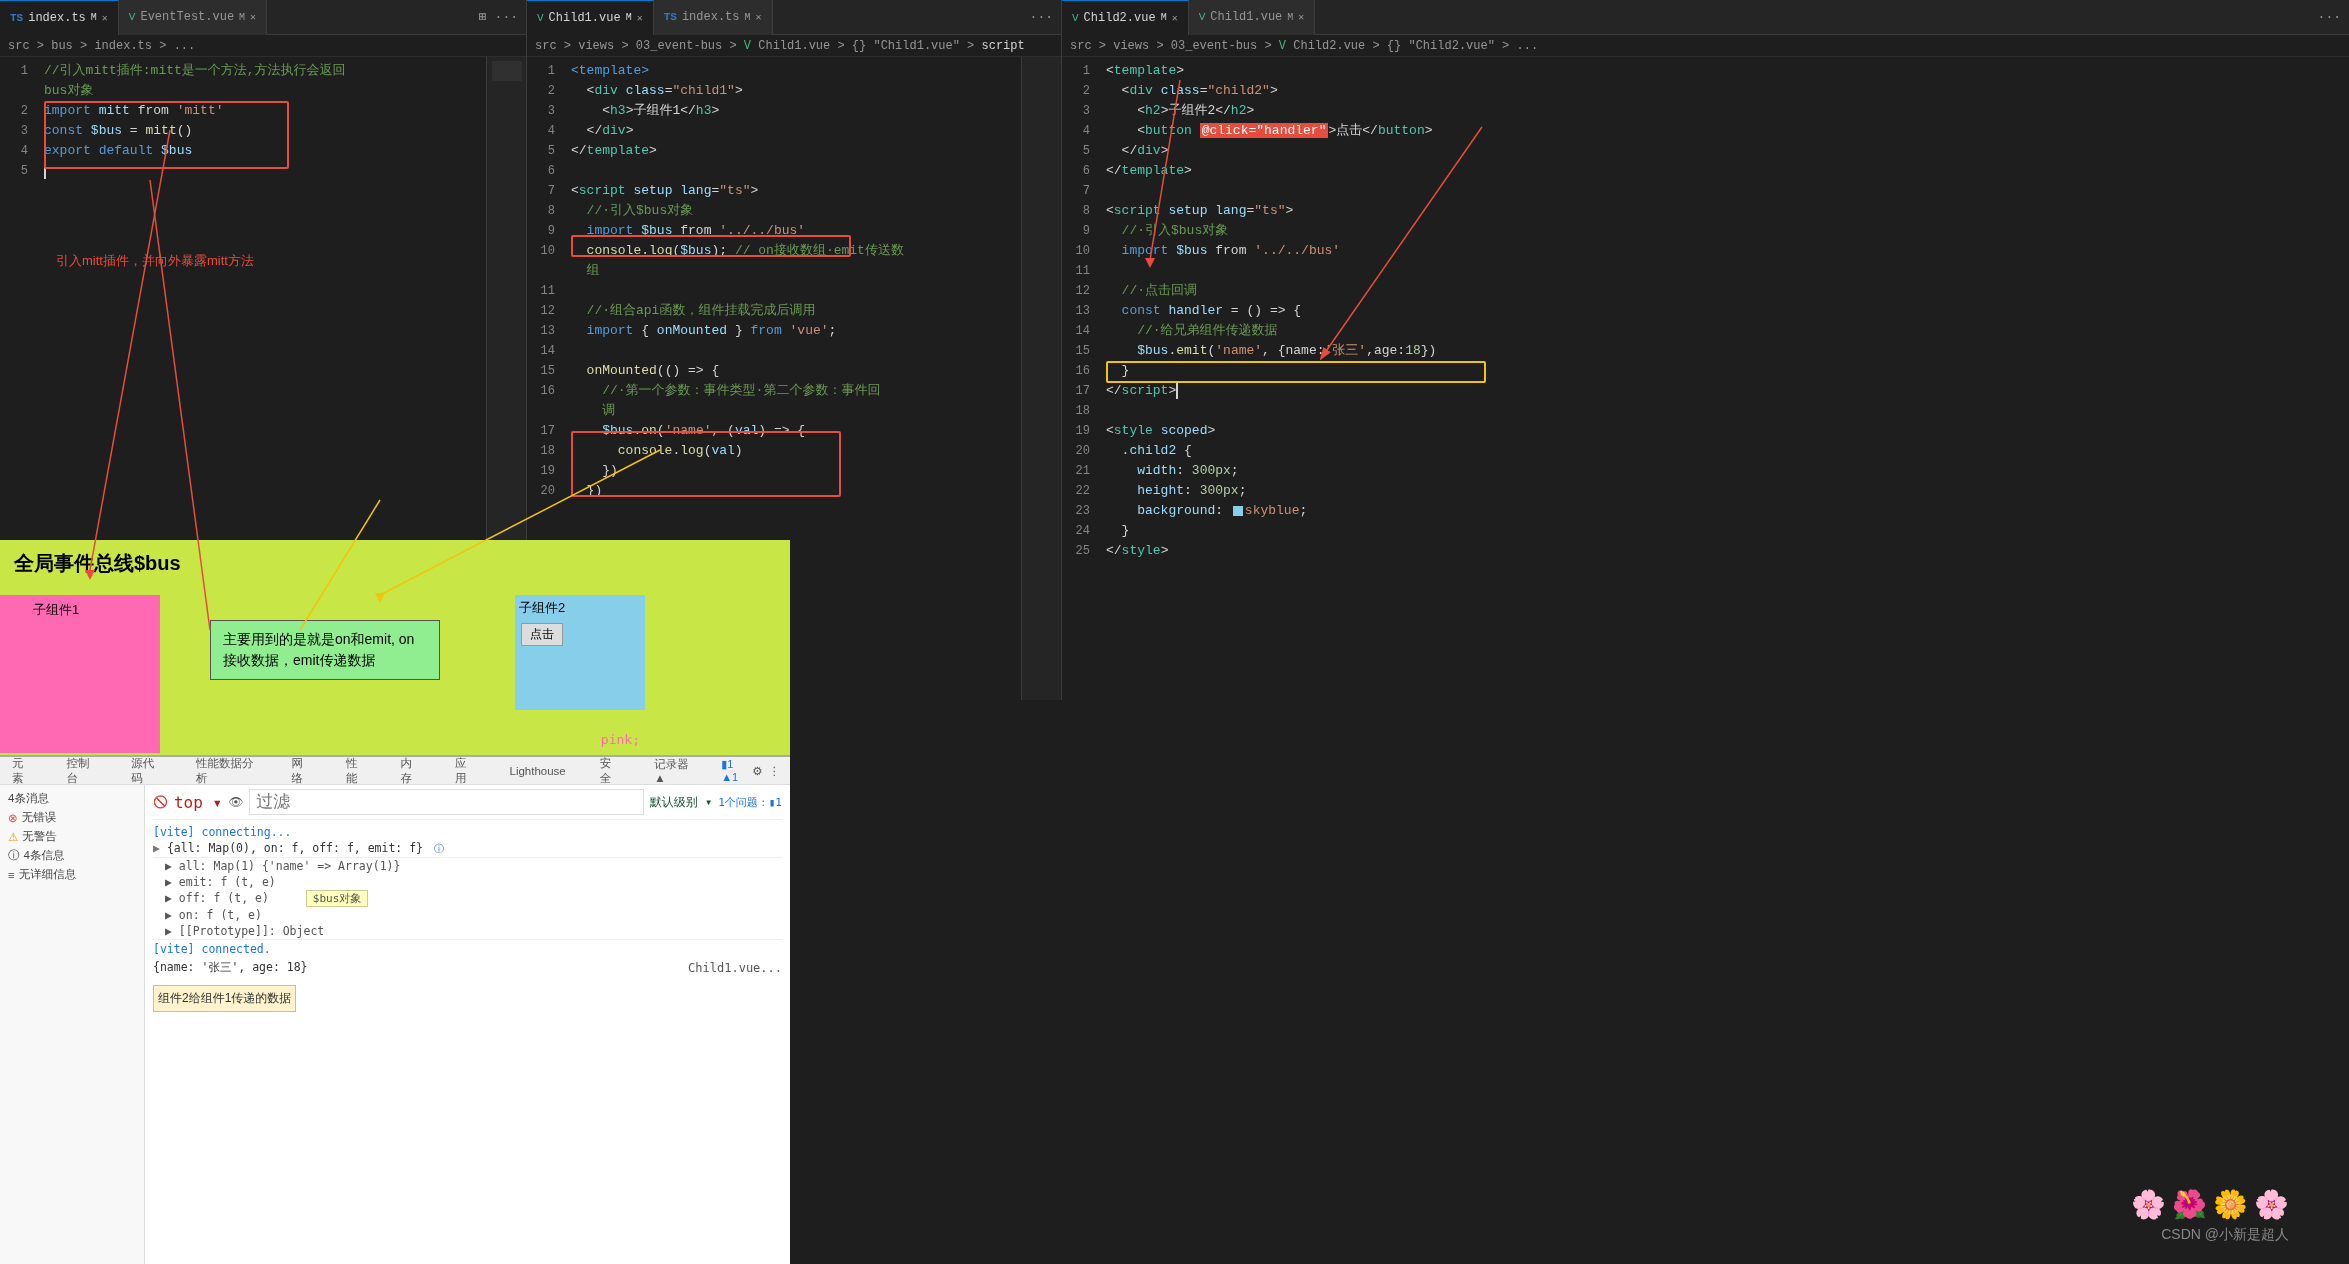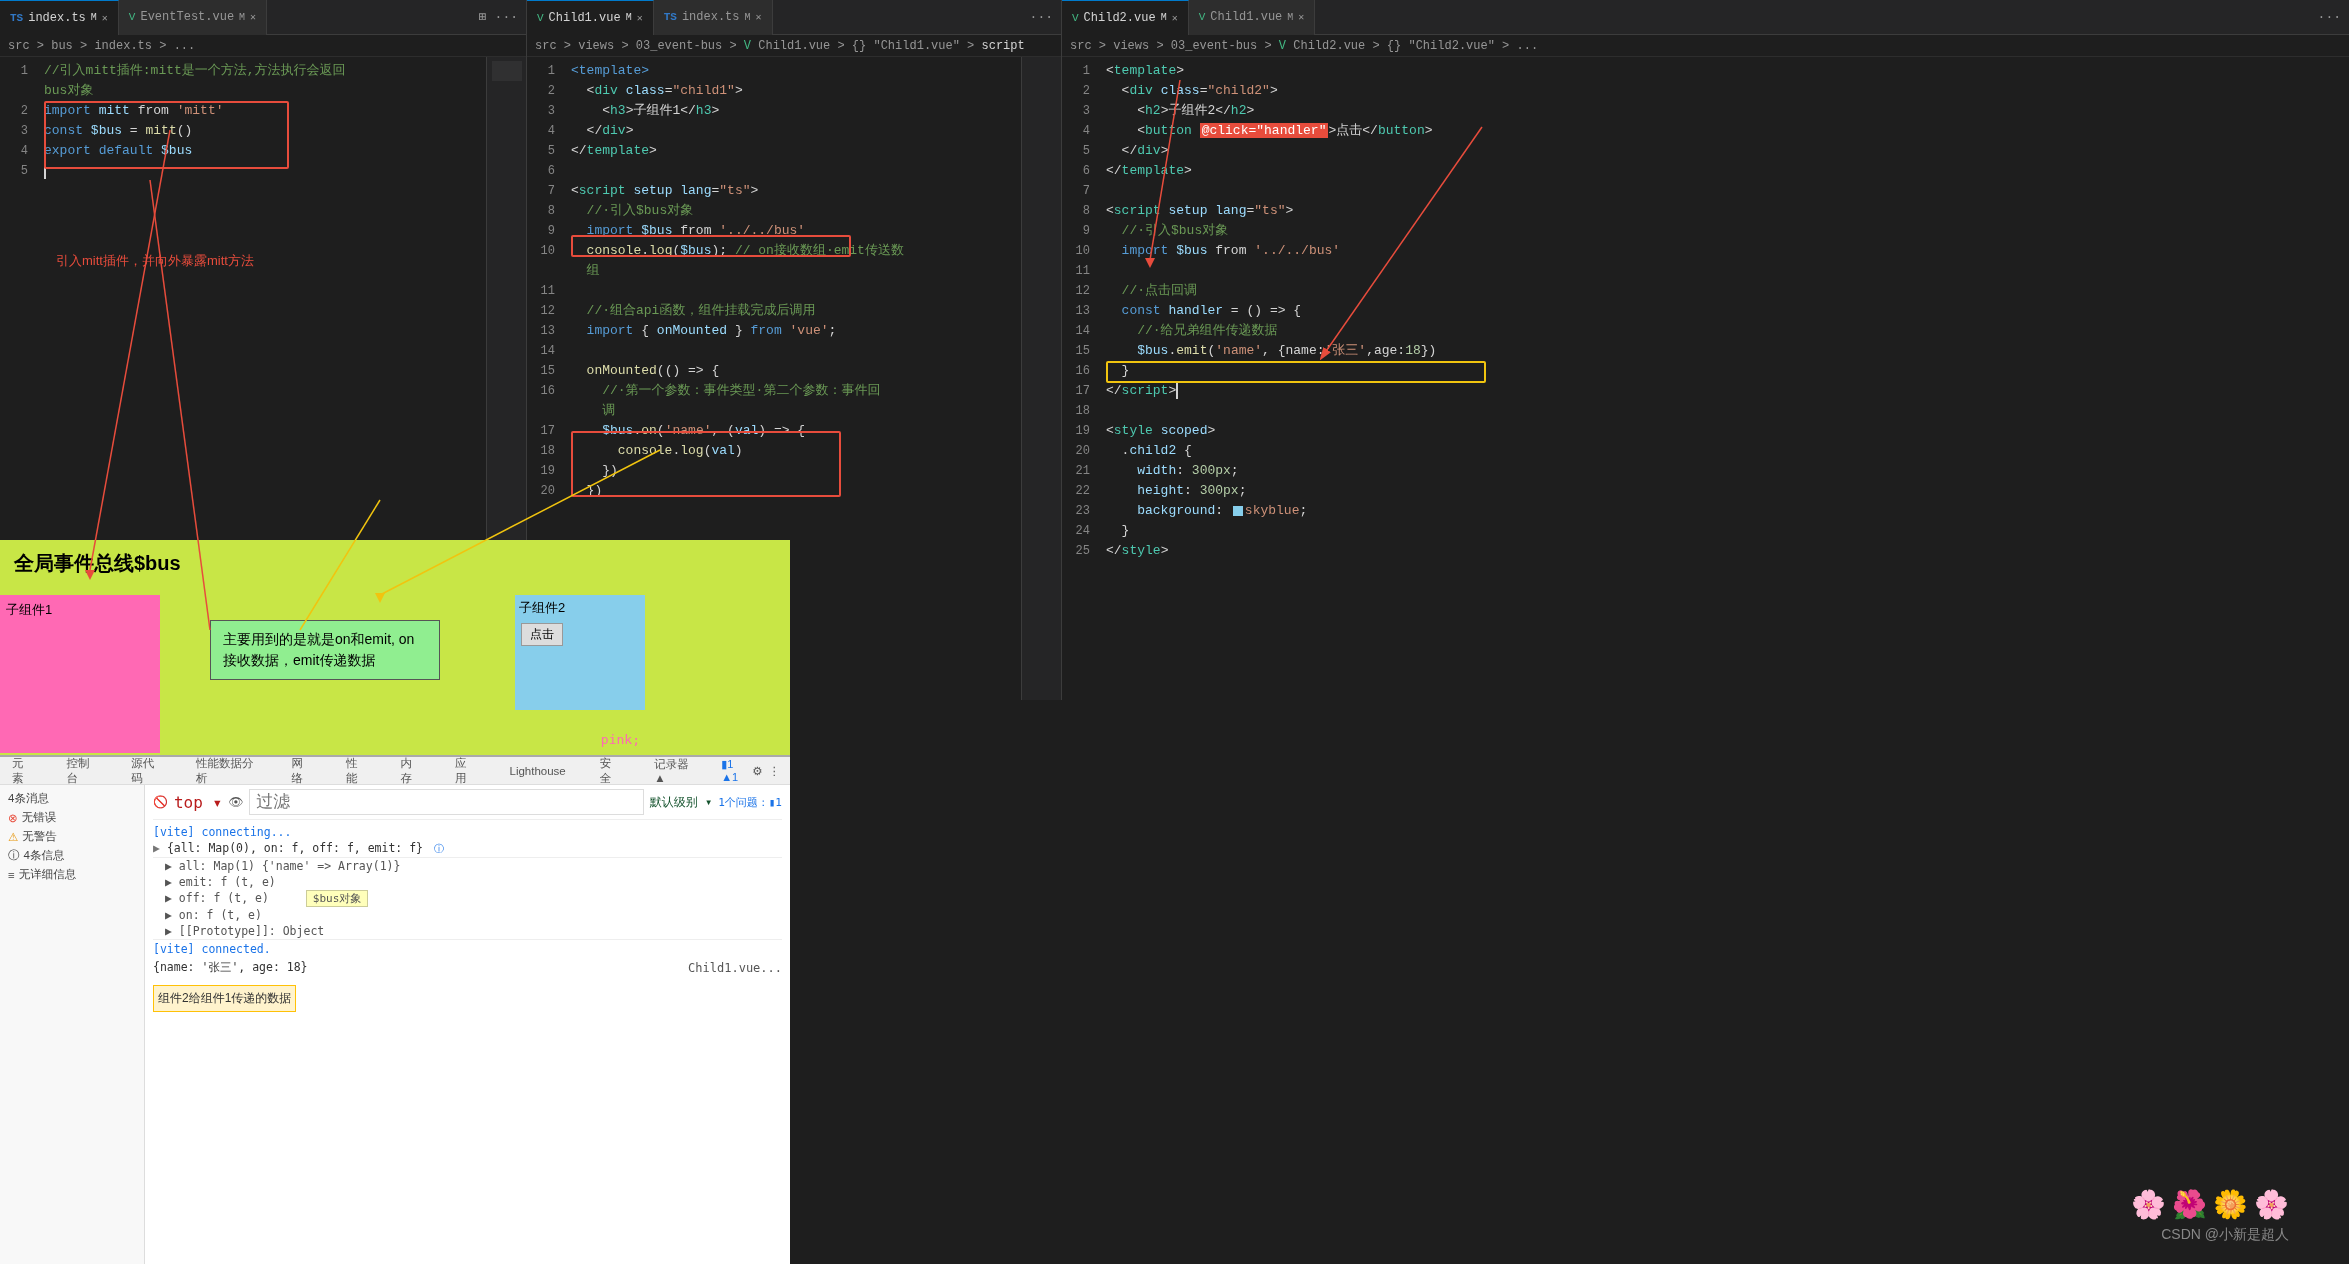--- a/index.html
+++ b/index.html
@@ -385,21 +385,21 @@
         </div>
         <div style="color:#888; font-size:14px; font-family:'Microsoft YaHei',sans-serif;">CSDN @小新是超人</div>
       </div>
     </div>
   </div>
 
   <div style="position:absolute; left:0; top:540px; width:790px; height:215px; background:#c8e646;">
     <div style="font-size:20px; font-weight:bold; color:#000; padding:10px 14px; font-family:'Microsoft YaHei',sans-serif;">全局事件总线$bus</div>
 
     <div style="position:absolute; left:0; top:55px; width:160px; height:158px; background:#ff69b4;">
-      <div style="padding:6px; font-size:13px; color:#000; font-family:'Microsoft YaHei',sans-serif;">子组件1</div>
+      <div style="padding:6px; font-size:13px; color:#000; font-family:'Microsoft YaHei',sans-serif;margin-left:27px;">子组件1</div>
     </div>
 
     <div style="position:absolute; right:145px; top:55px; width:130px; height:115px; background:#87ceeb;">
       <div style="padding:4px; font-size:13px; color:#000; font-family:'Microsoft YaHei',sans-serif;">子组件2</div>
       <button style="margin:2px 6px; padding:2px 8px; font-size:12px; background:#ddd; border:1px solid #999; cursor:pointer; font-family:'Microsoft YaHei',sans-serif;">点击</button>
     </div>
 
     <div style="position:absolute; left:210px; top:80px; background:#90ee90; border:1px solid #555; padding:8px 12px; font-size:14px; color:#000; font-family:'Microsoft YaHei',sans-serif; max-width:230px; line-height:1.5;">主要用到的是就是on和emit,
 on接收数据，emit传递数据</div>
 

